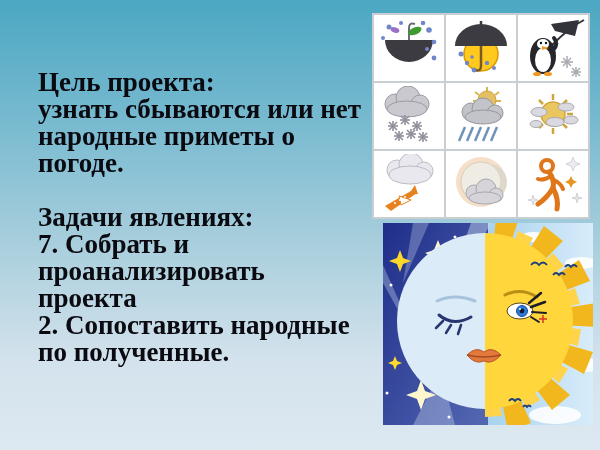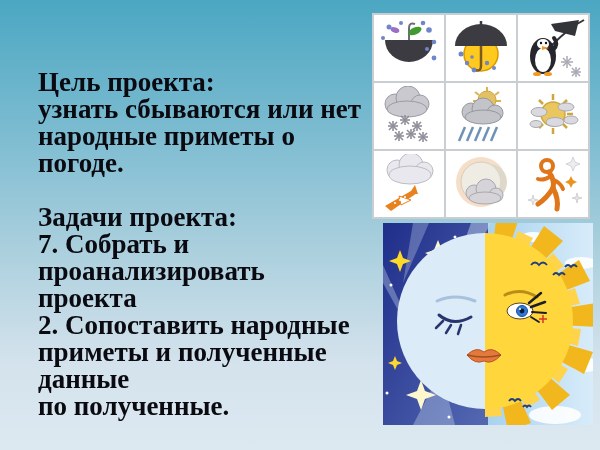--- a/index.html
+++ b/index.html
@@ -41,25 +41,24 @@
 
   <div class="text-block">
     <p class="goal">
       </p>
       <div>Цель проекта:</div>
       <div>узнать сбываются или нет</div>
       <div>народные приметы о погоде.</div>
     <p></p>
     <p class="tasks">
       </p>
-      <div>Задачи проекта:</div>
+      <div>Задачи явлениях:</div>
       <div> 7. Собрать и проанализировать</div>
       <div>проекта</div>
       <div>2. Сопоставить народные</div>
-      <div>приметы и полученные данные</div>
       <div>по полученные.</div>
     <p></p>
   </div>
 
   <div class="weather-grid">
 
     <div class="weather-cell" title="storm-wind-umbrella">
       <svg width="64" height="60" viewBox="0 0 64 60">
         <path d="M8,22 A24,22 0 0 0 56,22 Z" fill="#3b3b41"></path>
         <path d="M32,22 L32,10 Q32,4 38,6" stroke="#6b6b73" stroke-width="2" fill="none"></path>

